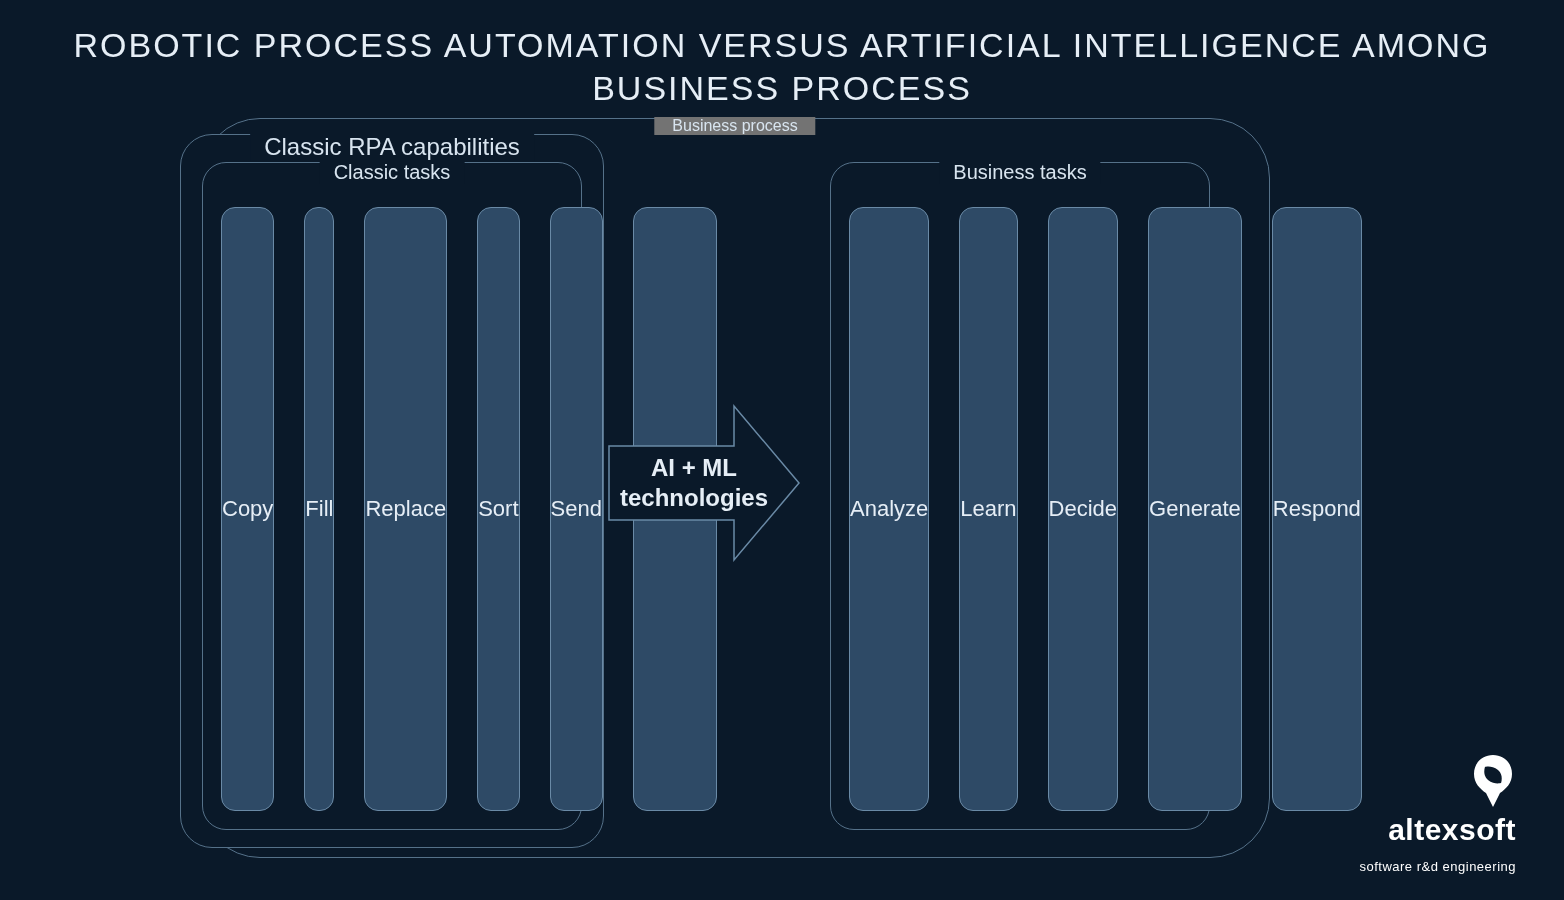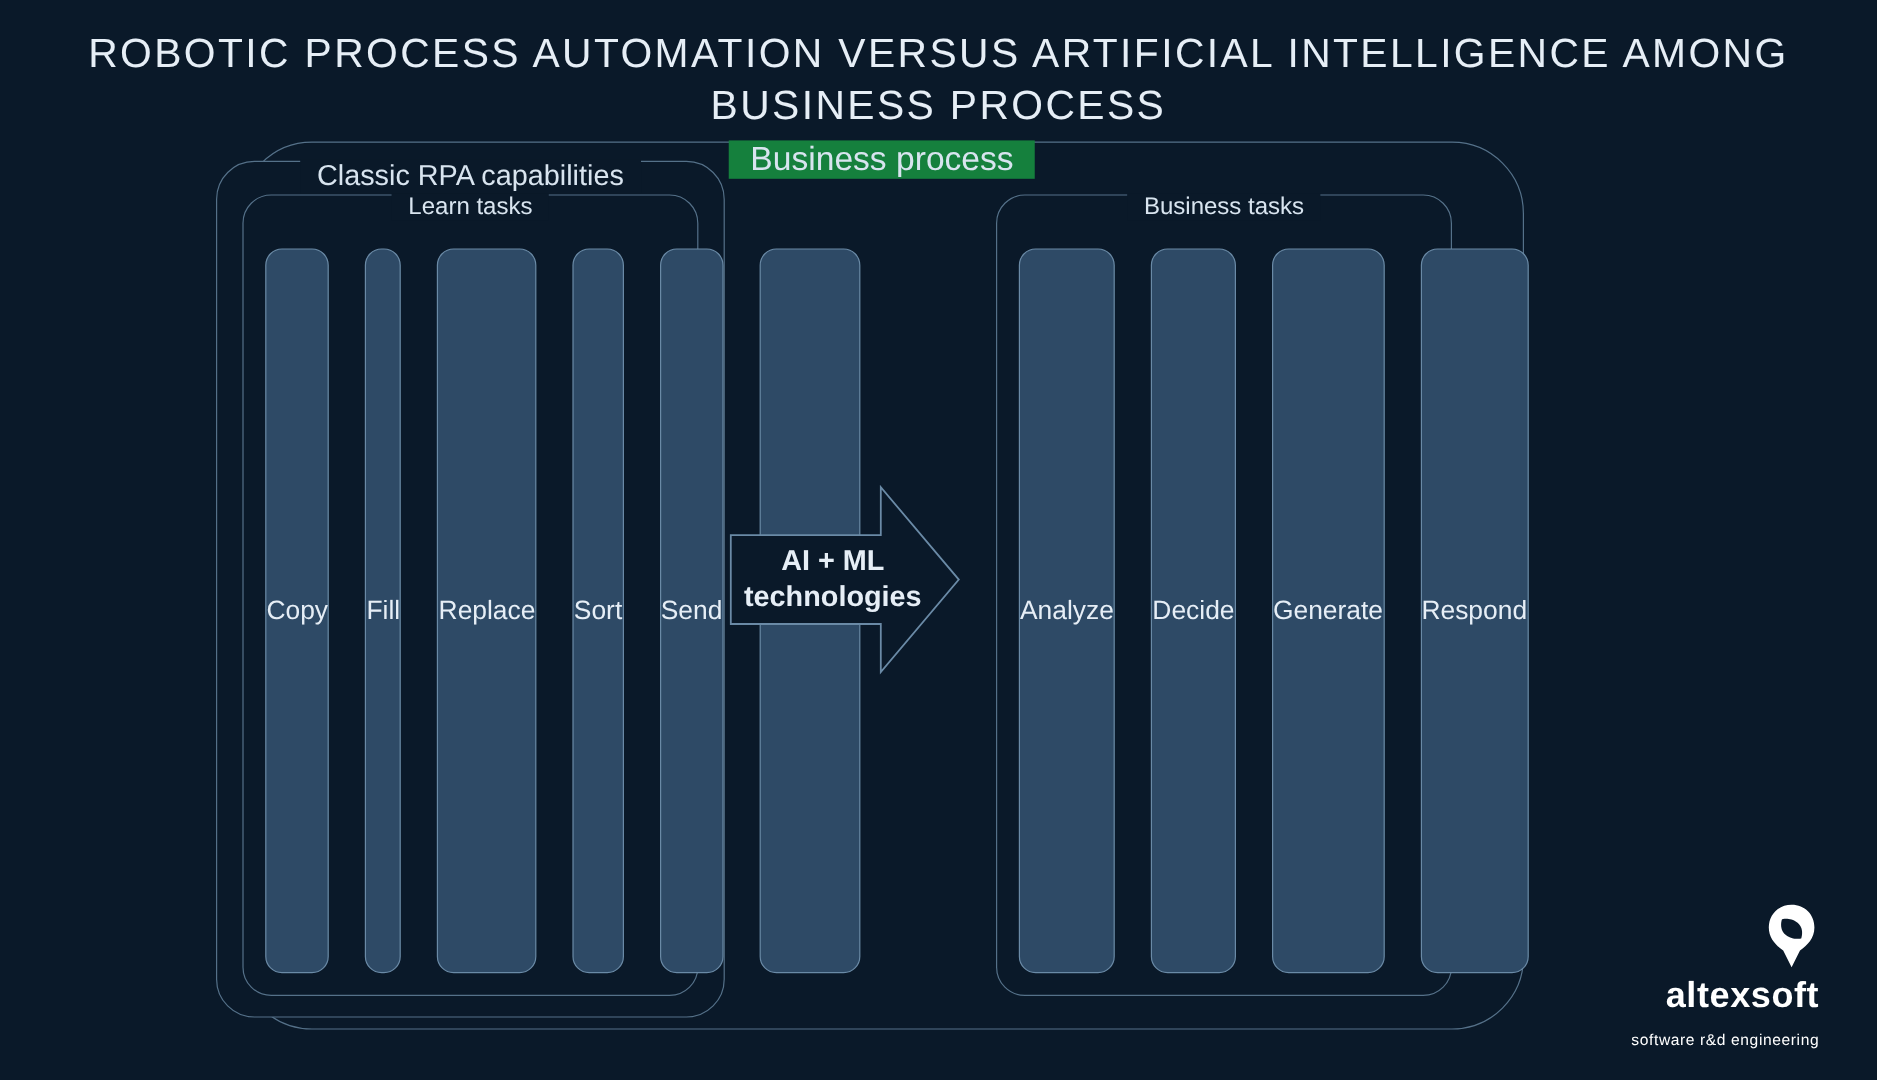--- a/index.html
+++ b/index.html
@@ -29,23 +29,23 @@
     width: 1070px;
     height: 740px;
     border: 1px solid #557189;
     border-radius: 60px;
   }
   .bp-label {
     position: absolute;
     top: -2px;
     left: 50%;
     transform: translateX(-50%);
-    background: #15803d;
+    background: #737373;
     padding: 0 18px;
-    font-size: 28px;
+    font-size: 16px;
     color: #d8e4ef;
   }
   
   .rpa-frame {
     position: absolute;
     left: 180px;
     top: 134px;
     width: 424px;
     height: 714px;
     border: 1px solid #557189;
@@ -172,35 +172,36 @@
 
 <div class="bp-frame">
   <span class="bp-label">Business process</span>
 </div>
 
 <div class="rpa-frame">
   <span class="rpa-label">Classic RPA capabilities</span>
 </div>
 
 <div class="task-col left">
-  <span class="col-label">Learn tasks</span>
+  <span class="col-label">Classic tasks</span>
   <div class="tasks">
     <div class="task">Copy</div>
     <div class="task">Fill</div>
     <div class="task">Replace</div>
     <div class="task">Sort</div>
     <div class="task">Send</div>
     <div class="task">Remove</div>
   </div>
 </div>
 
 <div class="task-col right">
   <span class="col-label">Business tasks</span>
   <div class="tasks">
     <div class="task">Analyze</div>
+    <div class="task">Learn</div>
     <div class="task">Decide</div>
     <div class="task">Generate</div>
     <div class="task">Respond</div>
   </div>
 </div>
 
 <div class="arrow-block">
   <svg viewBox="0 0 200 170">
     <path d="M 5 48 L 130 48 L 130 8 L 195 85 L 130 162 L 130 122 L 5 122 Z" fill="#0a1929" stroke="#6a8aa6" stroke-width="1.5"></path>
   </svg>

